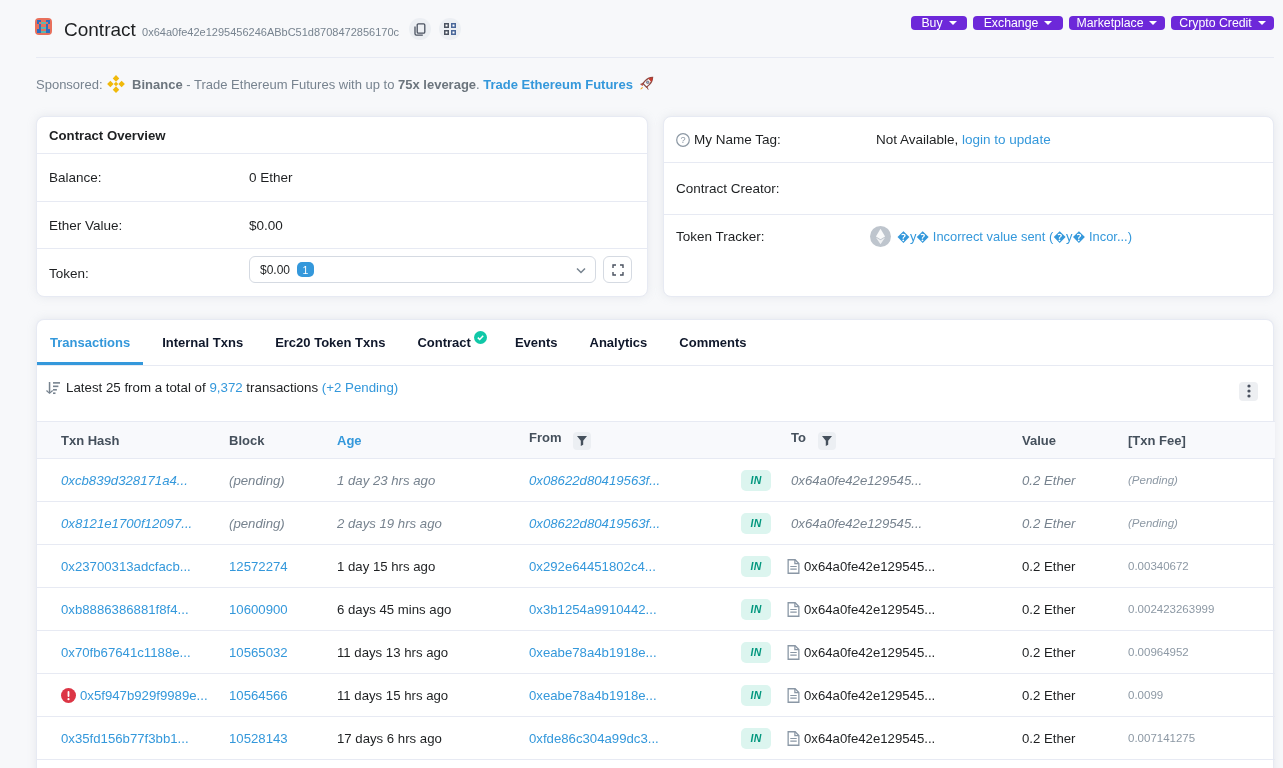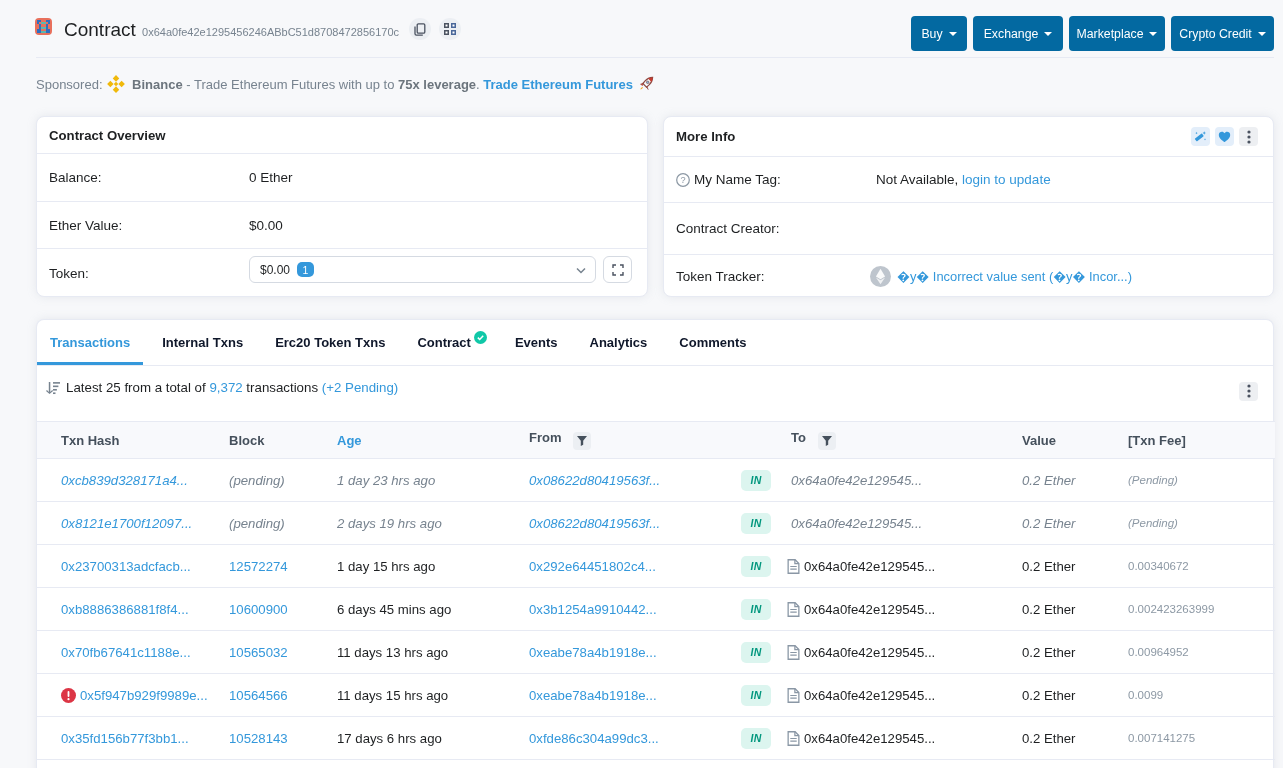--- a/index.html
+++ b/index.html
@@ -15,21 +15,21 @@
 .container { margin-left:36px; width:1238px; position:relative; }
 
 
 .titlerow { padding-top:18px; height:57.5px; border-bottom:1px solid #e7eaf3; display:flex; align-items:flex-start; }
 .blockie { width:17px; height:17px; border-radius:4px; margin-left:-1px; overflow:hidden; flex:none; }
 h1 { font-size:19px; font-weight:400; color:#1e2022; margin-left:12px; margin-top:1px; letter-spacing:0; white-space:nowrap; }
 h1 .addr { font-size:11px; color:#77838f; margin-left:1px; }
 .iconcirc { width:22px; height:22px; border-radius:50%; background:#eceff3; display:inline-flex; align-items:center; justify-content:center; margin-left:8px; flex:none; }
 .iconcirc.first { margin-left:10px; }
 .topbtns { margin-left:auto; display:flex; margin-top:-2px; }
-.btn-primary { background:#0369a1; color:#fff; border-radius:4px; height:35px; font-size:12.3px; display:inline-flex; align-items:center; justify-content:center; margin-left:6px; white-space:nowrap; }
+.btn-primary { background:#6d28d9; color:#fff; border-radius:4px; height:14px; font-size:12.3px; display:inline-flex; align-items:center; justify-content:center; margin-left:6px; white-space:nowrap; }
 .caret { display:inline-block; width:0; height:0; border-left:4px solid transparent; border-right:4px solid transparent; border-top:4.5px solid #fff; margin-left:6px; }
 
 
 .sponsored { height:53px; display:flex; align-items:center; font-size:13px; color:#77838f; }
 .sponsored b { color:#6c757d; }
 .sponsored a { font-weight:700; }
 
 
 .cardsrow { display:flex; margin-top:5.5px; }
 .card { background:#fff; border:1px solid #e7eaf3; border-radius:8px; box-shadow:0 0 10px rgba(150,162,180,.18); }
@@ -172,41 +172,20 @@
         </div>
         <div class="expandbtn">
             <svg width="12" height="12" viewBox="0 0 12 12" fill="none" stroke="#4a5260" stroke-width="1.4">
               <path d="M1 4V1h3M8 1h3v3M11 8v3H8M4 11H1V8"></path>
             </svg>
           </div>
       </div>
     </div>
 
     <div class="card card-half card2">
-      <div class="card-header mi-header">
-          <h2>More Info</h2>
-        <span class="minibtn blue" style="margin-left:auto;">
-            <svg width="13" height="13" viewBox="0 0 13 13" fill="#3498db">
-              <rect x="1" y="6" width="9" height="3.4" rx=".6" transform="rotate(-38 5 8)"></rect>
-              <path d="M10.2 1.2l.5 1.3 1.3.5-1.3.5-.5 1.3-.5-1.3-1.3-.5 1.3-.5zM2.5 1.8l.35.9.9.35-.9.35-.35.9-.35-.9-.9-.35.9-.35zM11 8.2l.3.8.8.3-.8.3-.3.8-.3-.8-.8-.3.8-.3z"></path>
-            </svg>
-          </span>
-        <span class="minibtn blue">
-            <svg width="13" height="12" viewBox="0 0 13 12" fill="#3498db">
-              <path d="M6.5 11S.8 7.7.8 3.9C.8 1.9 2.3.7 3.9.7c1.1 0 2.1.6 2.6 1.5C7 1.3 8 .7 9.1.7c1.6 0 3.1 1.2 3.1 3.2C12.2 7.7 6.5 11 6.5 11z"></path>
-            </svg>
-          </span>
-        <span class="minibtn gray">
-            <svg width="4" height="14" viewBox="0 0 4 14" fill="#4a5260">
-              <circle cx="2" cy="2" r="1.6"></circle>
-              <circle cx="2" cy="7" r="1.6"></circle>
-              <circle cx="2" cy="12" r="1.6"></circle>
-            </svg>
-          </span>
-      </div>
       <div class="row-line" style="height:46px;">
         <span class="lbl2"><svg width="14" height="14" viewBox="0 0 16 16" style="vertical-align:-2.5px;margin-right:4px;">
               <circle cx="8" cy="8" r="7.2" fill="none" stroke="#8c98a4" stroke-width="1.4"></circle>
               <text x="8" y="11.8" font-size="10.5" fill="#8c98a4" text-anchor="middle" font-family="Liberation Sans">?</text>
             </svg>My Name Tag:</span>
         <span>Not Available, <a href="#">login to update</a></span>
       </div>
       <div class="row-line" style="height:52px;">
         <span class="lbl2">Contract Creator:</span>
       </div>

